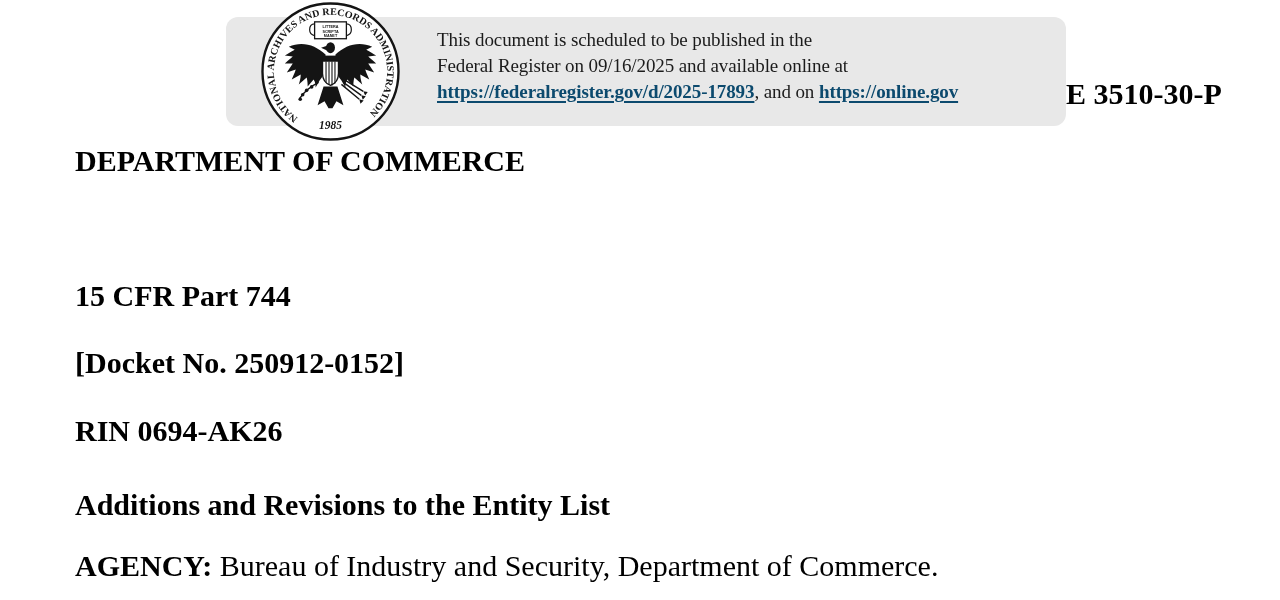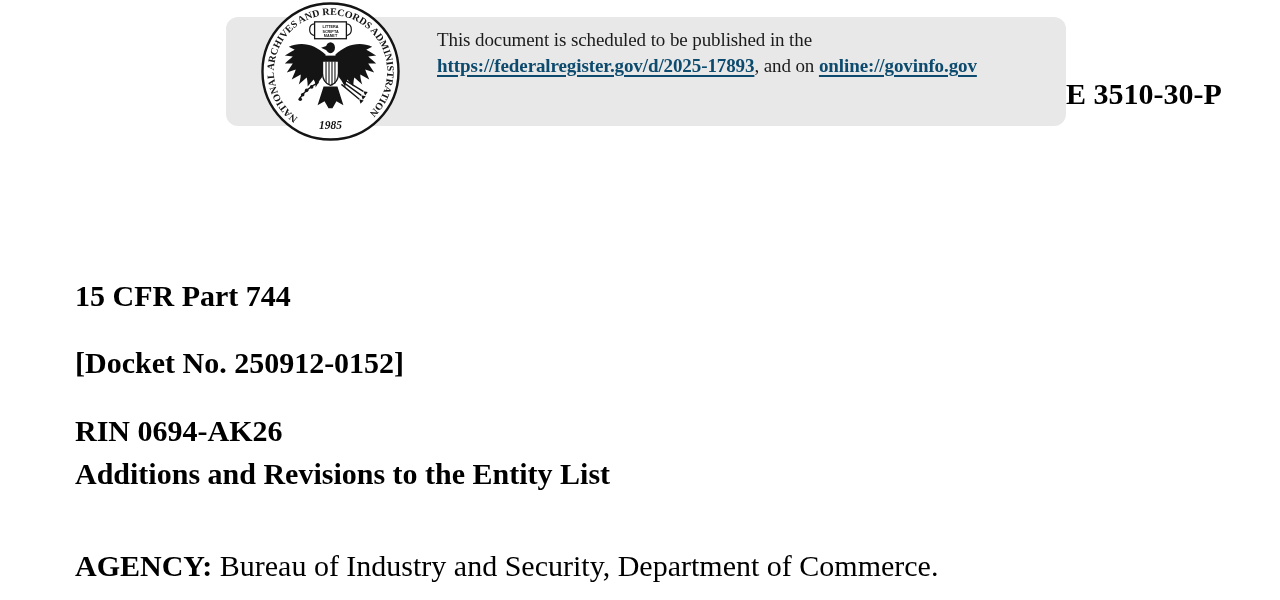--- a/index.html
+++ b/index.html
@@ -112,24 +112,26 @@
       <circle cx="43" cy="94.5" r="1.8" fill="#141414"></circle>
       <circle cx="40.5" cy="99" r="1.8" fill="#141414"></circle>
 
       <path d="M84 82 L102 95 M86 80 L104 91 M82 84 L100 99" stroke="#141414" stroke-width="1.4" fill="none"></path>
       <path d="M102 95 l4.5 1 l-3 3.4 z M104 91 l4.5 0.6 l-2.6 3.6 z M100 99 l4.4 1.2 l-3.2 3.2 z" fill="#141414"></path>
     </g>
   </svg>
 
   <div class="banner-text">
     <div>This document is scheduled to be published in the</div>
-    <div><span class="link">https://federalregister.gov/d/2025-17893</span><span>, and on </span><span class="link">online://govinfo.gov</span></div>
+    <div>Federal Register on 09/16/2025 and available online at</div>
+    <div><span class="link">https://federalregister.gov/d/2025-17893</span><span>, and on </span><span class="link">https://online.gov</span></div>
   </div>
 
   <div class="billing-code">E 3510-30-P</div>
 
+  <div class="doc-line bold" style="top:144px">DEPARTMENT OF COMMERCE</div>
   <div class="doc-line bold" style="top:279px">15 CFR Part 744</div>
   <div class="doc-line bold" style="top:346px">[Docket No. 250912-0152]</div>
   <div class="doc-line bold" style="top:414px">RIN 0694-AK26</div>
-  <div class="doc-line bold" style="top:457px">Additions and Revisions to the Entity List</div>
+  <div class="doc-line bold" style="top:488px">Additions and Revisions to the Entity List</div>
   <div class="doc-line" style="top:549px"><span class="bold">AGENCY:</span><span> Bureau of Industry and Security, Department of Commerce.</span></div>
 
 </div>
 
 </body></html>

